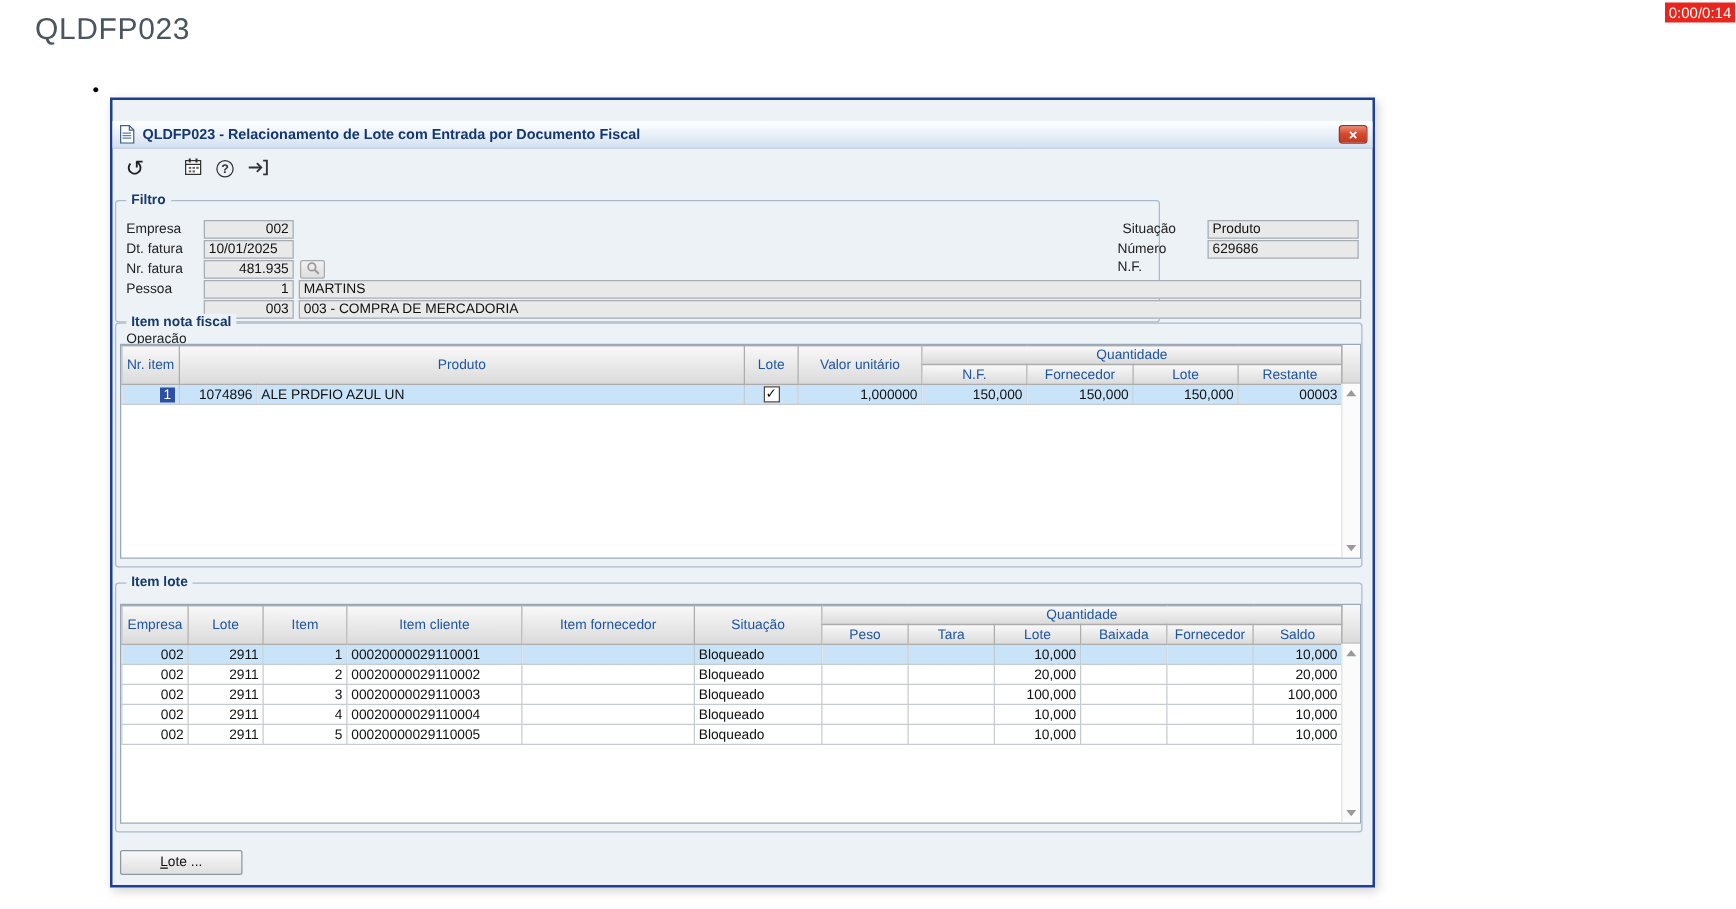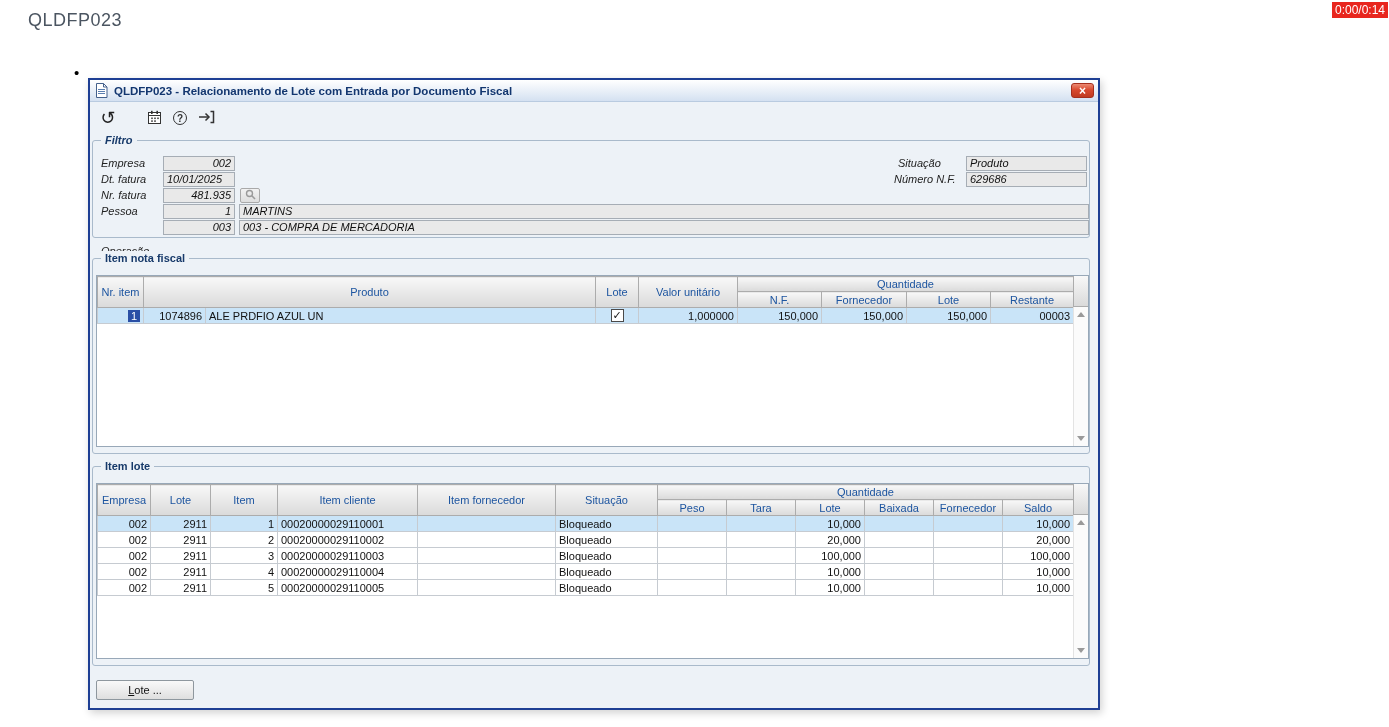--- a/index.html
+++ b/index.html
@@ -2,50 +2,50 @@
 <html><head>
 <meta charset="utf-8">
 <style>
   * { box-sizing: border-box; }
   html,body { margin:0; padding:0; }
   body {
     width:1389px; height:727px; position:relative; background:#ffffff;
     font-family:"Liberation Sans", sans-serif; font-size:11px; color:#111;
     overflow:hidden;
   }
-  .page-title { position:absolute; left:28px; top:10px; font-size:18px; color:#4b5561; letter-spacing:.5px; }
+  .page-title { position:absolute; left:28px; top:10px; font-size:24px; color:#4b5561; letter-spacing:.5px; }
   .timer-badge { position:absolute; top:2px; right:1px; background:#e8261e; color:#fff; font-size:12px; padding:1px 3px; }
   .bullet { position:absolute; left:74px; top:64px; font-size:15px; color:#000; }
 
   
   .dialog {
     position:absolute; left:88px; top:78px; width:1012px; height:632px;
     border:2px solid #1e3f94; background:#edf2f7; box-shadow:2px 3px 8px rgba(0,0,0,.18);
   }
   .titlebar {
     height:22px; display:flex; align-items:center; gap:5px; padding:0 4px;
-    background:linear-gradient(#ffffff,#d4e1f1); border-bottom:1px solid #b9cbe0;
+    background:linear-gradient(#ffffff,#d4e1f1); border-bottom:1px solid #b9cbe0;margin-top:17px;
   }
   .titlebar .title { font-weight:bold; font-size:11.5px; color:#12366f; flex:1; white-space:nowrap; overflow:hidden; }
   .close-btn {
     width:23px; height:15px; border:1px solid #a52f1d; border-radius:3px;
     background:linear-gradient(#ec8a72,#d94a2f 45%,#bf3a20); color:#fff;
     display:flex; align-items:center; justify-content:center; font-size:12px; font-weight:bold; line-height:1;
   }
   .toolbar { height:32px; display:flex; align-items:center; padding-left:8px; }
   .tb-icon { display:flex; align-items:center; justify-content:center; width:20px; height:20px; color:#222; }
   .undo-glyph { font-size:18px; line-height:18px; }
   .tb-gap { width:26px; }
   .tb-sp { width:6px; }
   .help-circle { width:14px; height:14px; border:1.4px solid #333; border-radius:50%; display:flex; align-items:center; justify-content:center; font-size:10px; font-weight:bold; color:#333; }
 
   
   .groupbox { position:absolute; border:1px solid #a9bacb; border-radius:3px; }
   .gb-legend { position:absolute; top:-8px; left:8px; background:#edf2f7; padding:0 4px; font-weight:bold; color:#173a6a; font-size:11px; line-height:14px; }
-  #gb-filtro { left:2px; top:60px; width:998px; height:98px;font-style:italic; }
+  #gb-filtro { left:2px; top:80px; width:836px; height:98px; }
   #gb-inf    { left:2px; top:178px; width:998px; height:196px; }
   #gb-il     { left:2px; top:386px; width:998px; height:200px; }
 
   .f-label { position:absolute; height:15px; line-height:15px; color:#222; }
   .fld { position:absolute; height:15px; line-height:13px; background:#e9e9e9; border:1px solid #a6adb5; padding:0 3px; color:#111; white-space:nowrap; overflow:hidden; }
   .fld.r { text-align:right; }
   .mini-btn { position:absolute; width:20px; height:15px; background:linear-gradient(#f2f2f2,#dedede); border:1px solid #a9a9a9; border-radius:2px; display:flex; align-items:center; justify-content:center; }
 
   
   .grid-panel { position:absolute; background:#fff; border:1px solid #98a8b8; overflow:hidden; }

